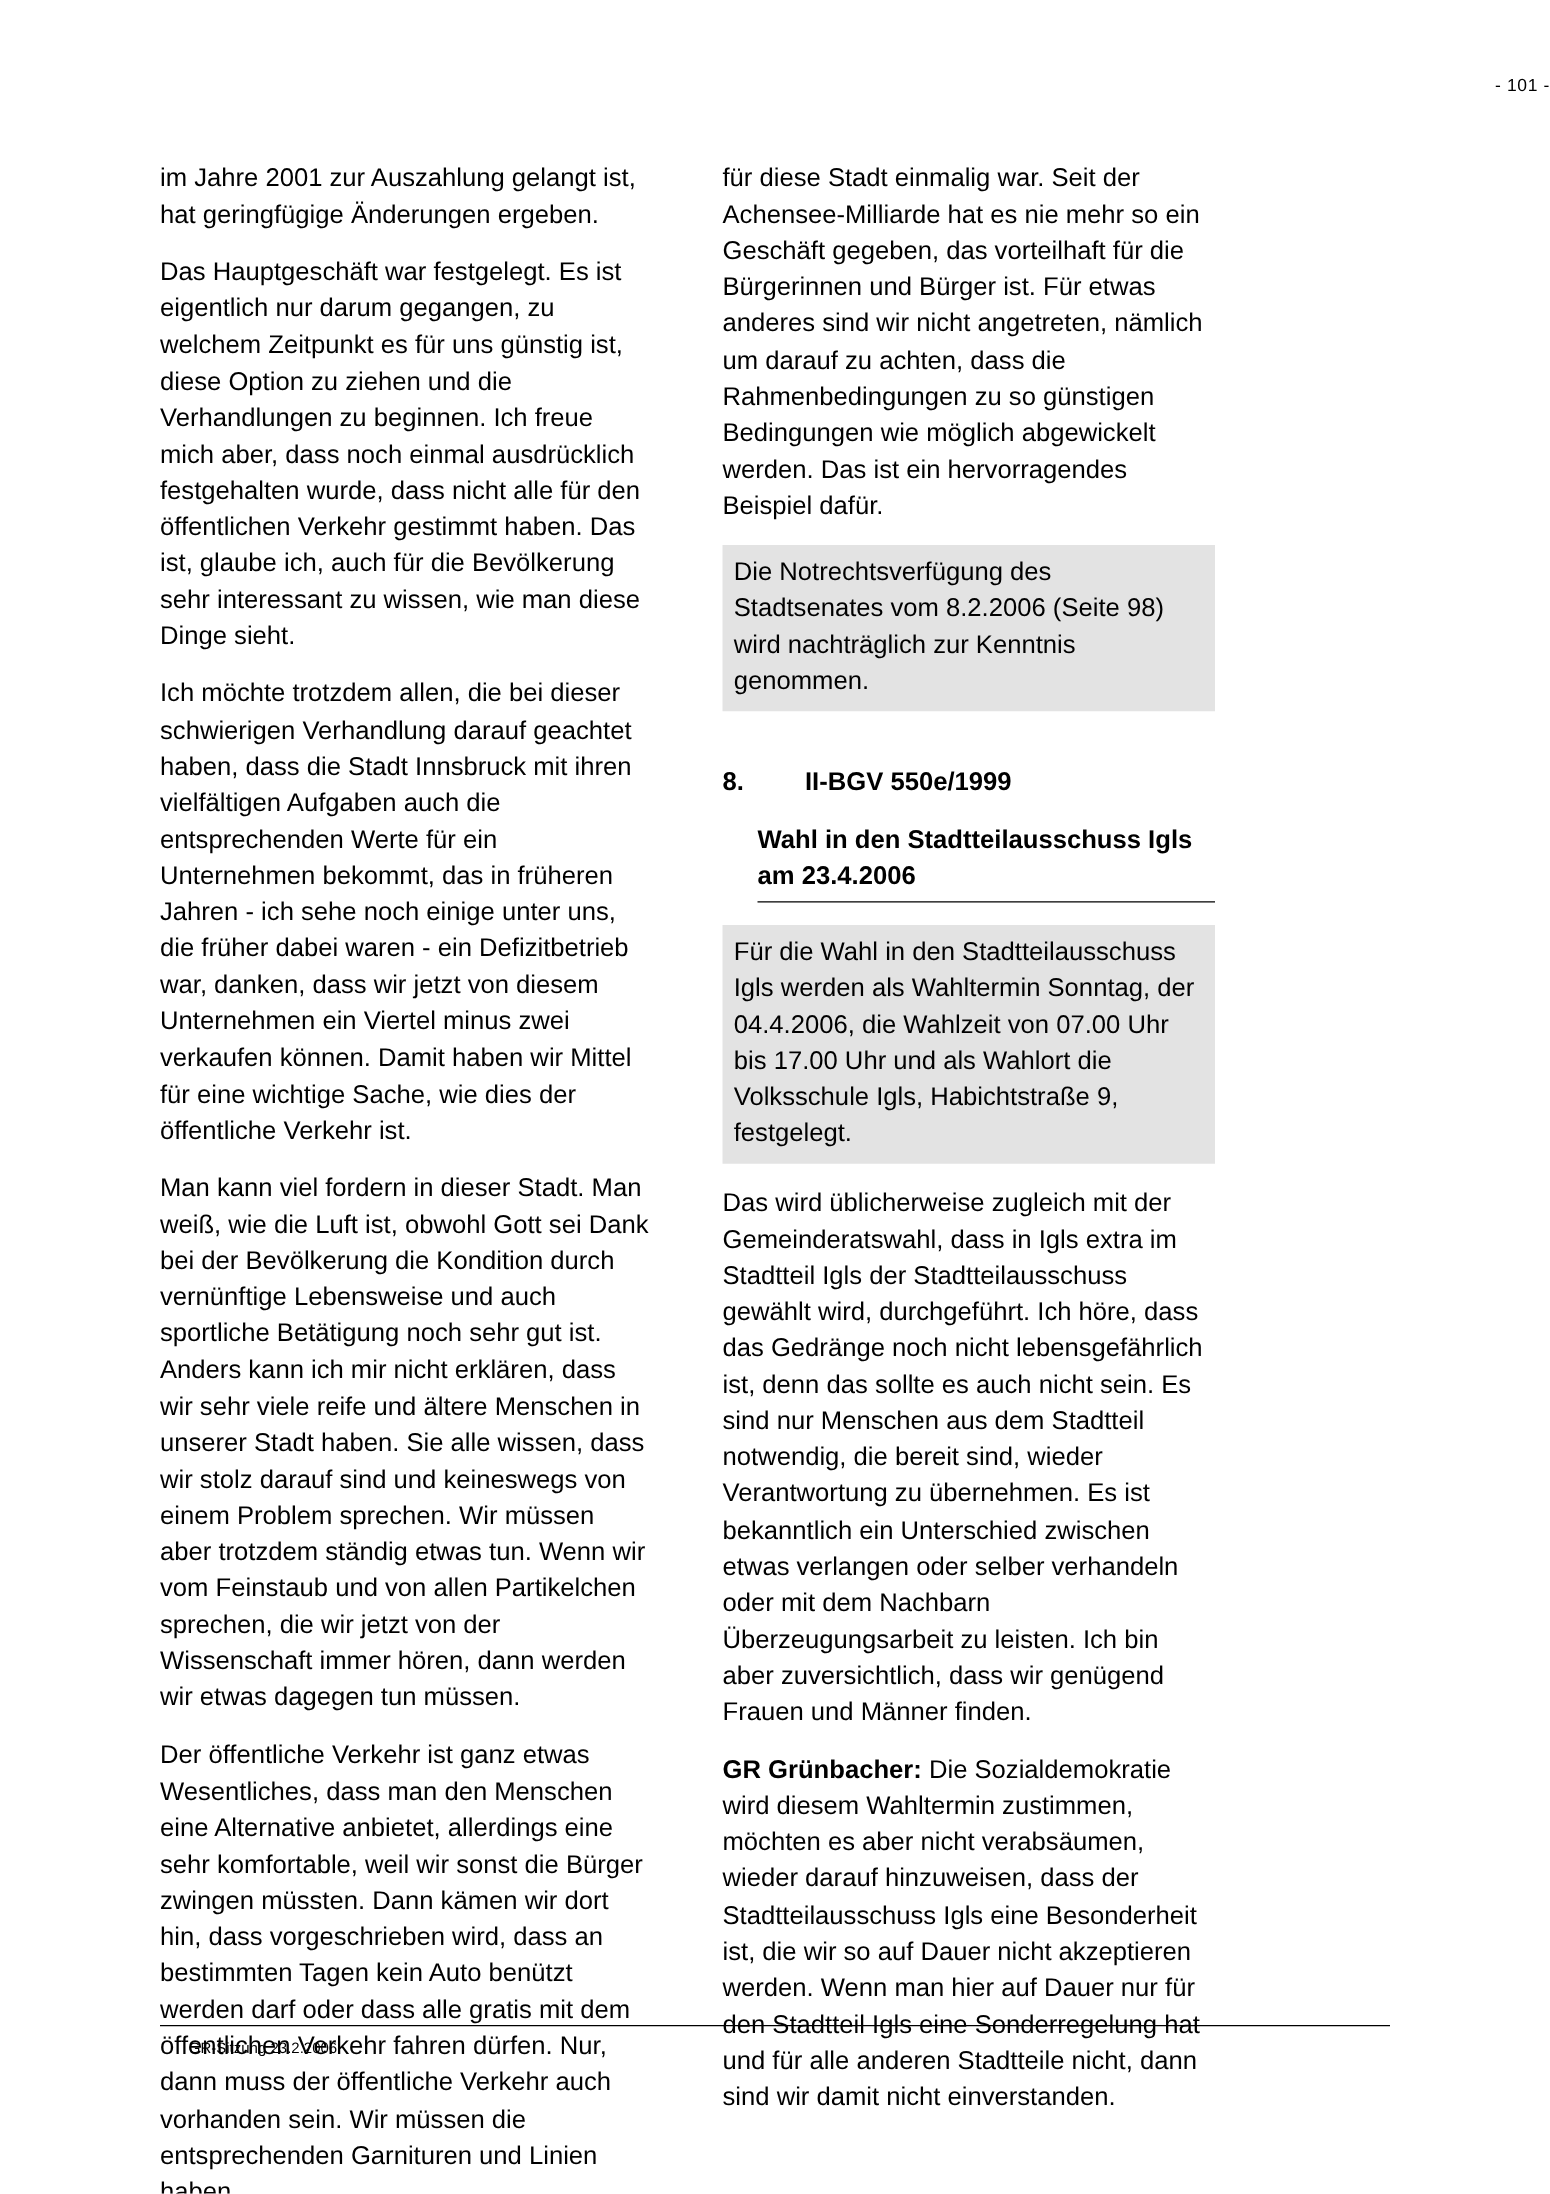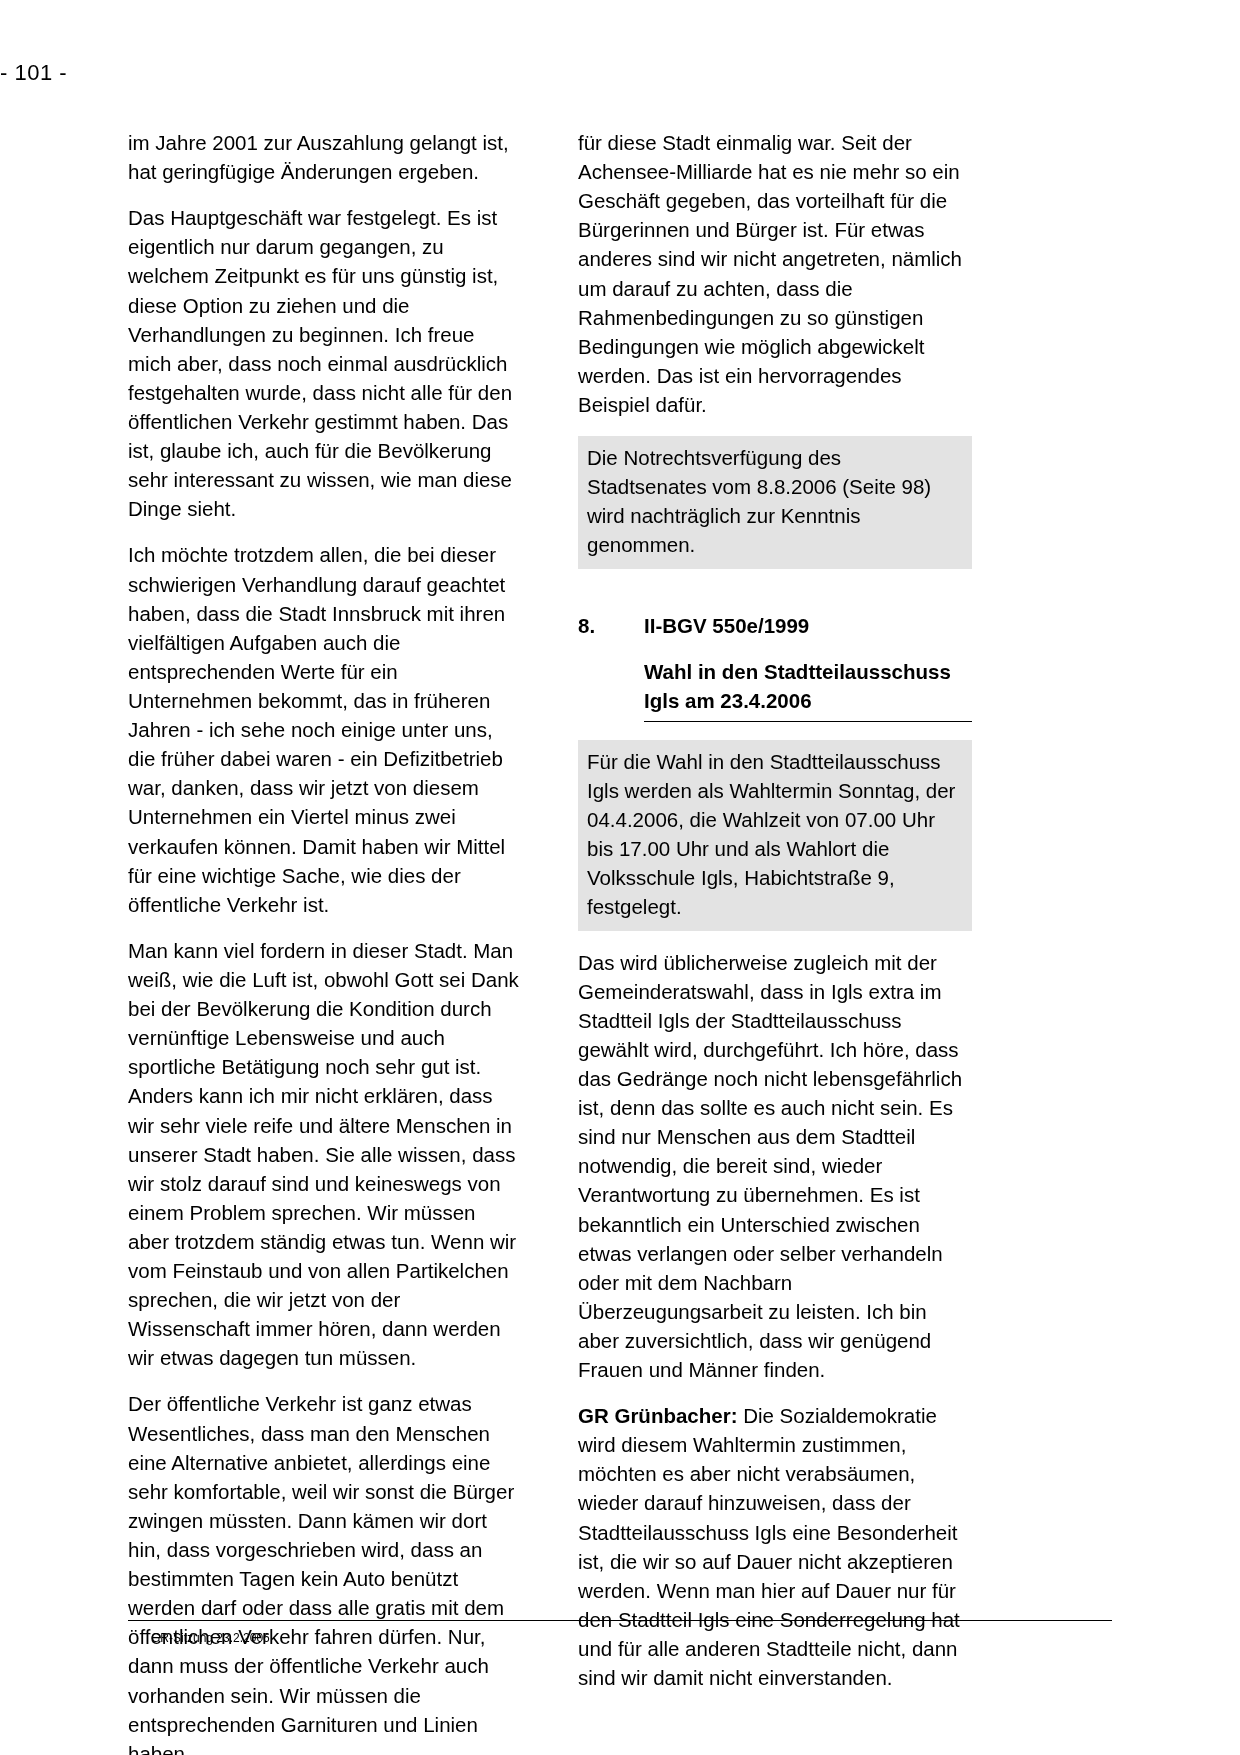--- a/index.html
+++ b/index.html
@@ -17,22 +17,22 @@
     height: 1755px;
     background: #ffffff;
     box-sizing: border-box;
     overflow: hidden;
   }
   .page-number {
     position: absolute;
     top: 60px;
     left: 0;
     width: 1240px;
-    text-align: left;
-    font-size: 22px;
+    text-align: right;
+    font-size: 14px;
     letter-spacing: 0.5px;
   }
   .content {
     position: absolute;
     top: 128px;
     left: 128px;
     width: 984px;
     display: flex;
     gap: 56px;
   }
@@ -70,21 +70,21 @@
     line-height: 1.42;
   }
   .motion-num {
     width: 66px;
     flex: none;
   }
   .motion-title {
     flex: 1;
   }
   .motion-heading {
-    margin-left: 66px;
+    margin-left: 28px;
     font-weight: bold;
     font-size: 20.5px;
     line-height: 1.42;
     padding-bottom: 6px;
     border-bottom: 1.5px solid #000;
     margin-top: 17px;
   }
   .speaker {
     font-weight: bold;
   }
@@ -118,21 +118,21 @@
       <p>Das Hauptgeschäft war festgelegt. Es ist eigentlich nur darum gegangen, zu welchem Zeitpunkt es für uns günstig ist, diese Option zu ziehen und die Verhandlungen zu beginnen. Ich freue mich aber, dass noch einmal ausdrücklich festgehalten wurde, dass nicht alle für den öffentlichen Verkehr gestimmt haben. Das ist, glaube ich, auch für die Bevölkerung sehr interessant zu wissen, wie man diese Dinge sieht.</p>
       <p>Ich möchte trotzdem allen, die bei dieser schwierigen Verhandlung darauf geachtet haben, dass die Stadt Innsbruck mit ihren vielfältigen Aufgaben auch die entsprechenden Werte für ein Unternehmen bekommt, das in früheren Jahren - ich sehe noch einige unter uns, die früher dabei waren - ein Defizitbetrieb war, danken, dass wir jetzt von diesem Unternehmen ein Viertel minus zwei verkaufen können. Damit haben wir Mittel für eine wichtige Sache, wie dies der öffentliche Verkehr ist.</p>
       <p>Man kann viel fordern in dieser Stadt. Man weiß, wie die Luft ist, obwohl Gott sei Dank bei der Bevölkerung die Kondition durch vernünftige Lebensweise und auch sportliche Betätigung noch sehr gut ist. Anders kann ich mir nicht erklären, dass wir sehr viele reife und ältere Menschen in unserer Stadt haben. Sie alle wissen, dass wir stolz darauf sind und keineswegs von einem Problem sprechen. Wir müssen aber trotzdem ständig etwas tun. Wenn wir vom Feinstaub und von allen Partikelchen sprechen, die wir jetzt von der Wissenschaft immer hören, dann werden wir etwas dagegen tun müssen.</p>
       <p>Der öffentliche Verkehr ist ganz etwas Wesentliches, dass man den Menschen eine Alternative anbietet, allerdings eine sehr komfortable, weil wir sonst die Bürger zwingen müssten. Dann kämen wir dort hin, dass vorgeschrieben wird, dass an bestimmten Tagen kein Auto benützt werden darf oder dass alle gratis mit dem öffentlichen Verkehr fahren dürfen. Nur, dann muss der öffentliche Verkehr auch vorhanden sein. Wir müssen die entsprechenden Garnituren und Linien haben.</p>
 
     </div>
 
     <div class="column right">
       <p>für diese Stadt einmalig war. Seit der Achensee-Milliarde hat es nie mehr so ein Geschäft gegeben, das vorteilhaft für die Bürgerinnen und Bürger ist. Für etwas anderes sind wir nicht angetreten, nämlich um darauf zu achten, dass die Rahmenbedingungen zu so günstigen Bedingungen wie möglich abgewickelt werden. Das ist ein hervorragendes Beispiel dafür.</p>
 
-      <div class="shaded">Die Notrechtsverfügung des Stadtsenates vom 8.8.2006 (Seite 98) wird nachträglich zur Kenntnis genommen.</div>
+      <div class="shaded">Die Notrechtsverfügung des Stadtsenates vom 8.2.2006 (Seite 98) wird nachträglich zur Kenntnis genommen.</div>
 
       <div class="motion-block">
         <div class="motion-row">
           <span class="motion-num">8.</span>
           <span class="motion-title">II-BGV 550e/1999</span>
         </div>
         <div class="motion-heading">Wahl in den Stadtteilausschuss Igls am 23.4.2006</div>
       </div>
 
 

